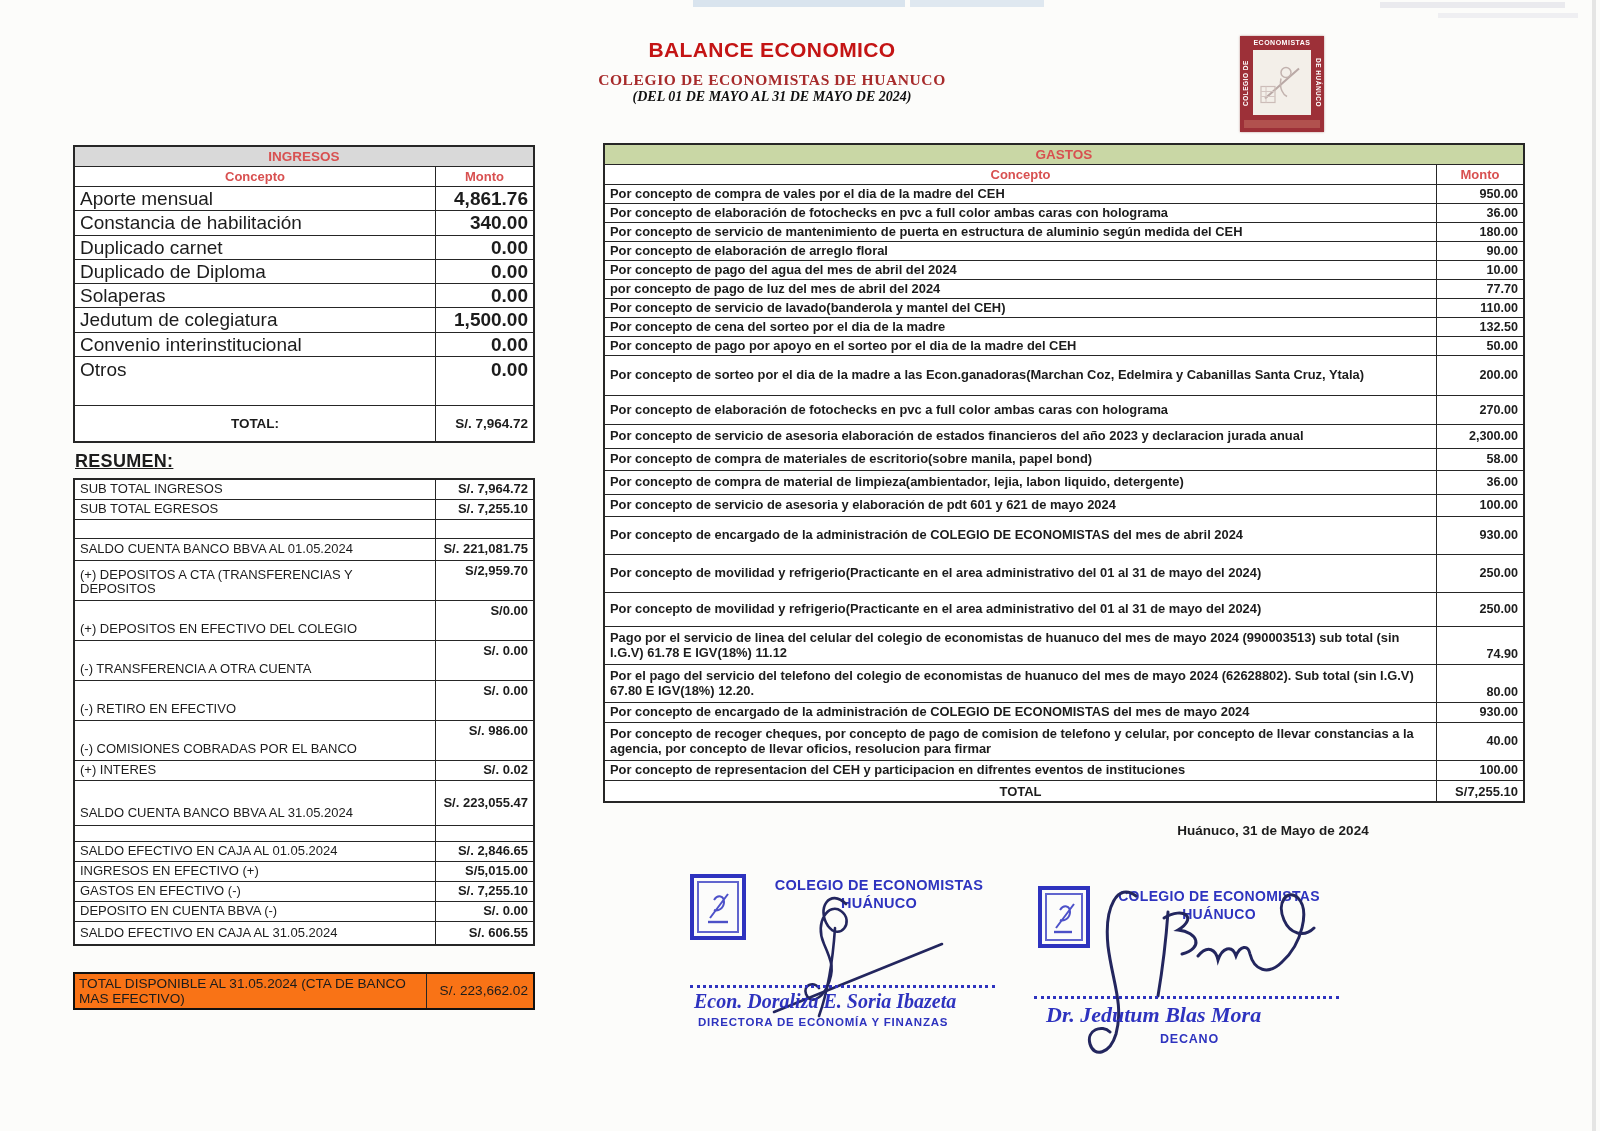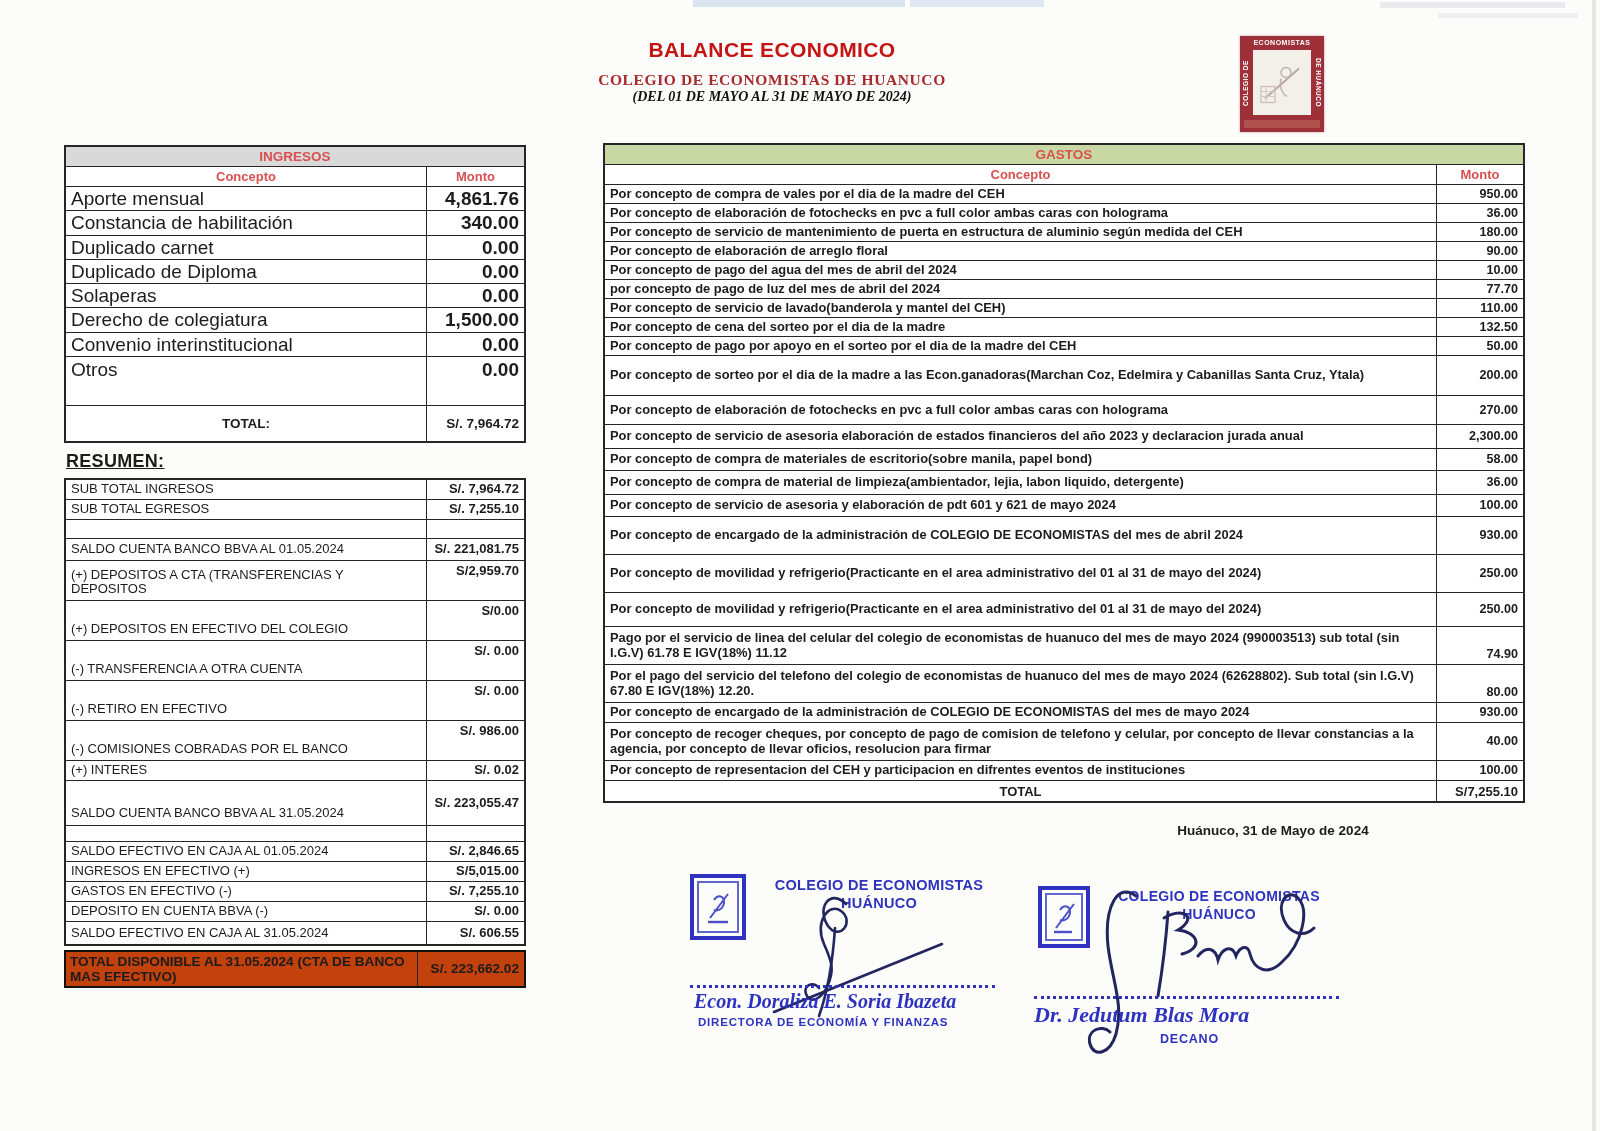--- a/index.html
+++ b/index.html
@@ -33,21 +33,21 @@
   .trow:last-child{border-bottom:none}
   .cell{display:flex;align-items:center;line-height:1.12}
   .cl{flex:1;padding:1px 5px;border-right:1.6px solid var(--line)}
   .cv{justify-content:flex-end;text-align:right;padding:1px 5px;font-weight:700}
   .hdr-band{display:block;text-align:center;font-weight:700;color:var(--hdr-red);font-size:13.5px;border-bottom:1.6px solid var(--line);padding:2px 0}
   .hdr-cols{display:flex;border-bottom:1.6px solid var(--line);color:var(--hdr-red);font-weight:700;font-size:13px}
   .hdr-cols .c1{flex:1;text-align:center;padding:2px;border-right:1.6px solid var(--line)}
   .hdr-cols .c2{text-align:center;padding:2px}
 
   
-  .left-col{position:absolute;left:64px;top:145px;width:462px}
+  .left-col{position:absolute;left:73px;top:145px;width:462px}
   #ingresos-table .cv{width:97px}
   #ingresos-table .hdr-cols .c2{width:97px}
   #ingresos-rows .trow{min-height:19px;font-size:19px}
   #ingresos-rows .cl{font-weight:500}
   #ingresos-rows .trow:nth-child(8){min-height:48px}
   #ingresos-rows .trow:nth-child(8) .cell{align-items:flex-start;padding-top:2px}
   .total-row{display:flex;border-top:1.6px solid var(--line);min-height:36px;font-size:13.5px}
   .total-row .tl{flex:1;display:flex;align-items:center;justify-content:center;font-weight:800;border-right:1.6px solid var(--line)}
   .total-row .tv{width:97px;display:flex;align-items:center;justify-content:flex-end;padding:0 5px;font-weight:800}
 
@@ -59,21 +59,21 @@
   #resumen-rows .trow:nth-child(4){min-height:22px}
   #resumen-rows .trow:nth-child(4) .cv,#resumen-rows .trow:nth-child(11) .cv{font-weight:800}
   #resumen-rows .trow:nth-child(n+5):nth-child(-n+9){min-height:40px}
   #resumen-rows .trow:nth-child(n+5):nth-child(-n+9) .cl{align-items:flex-end;padding-bottom:3px}
   #resumen-rows .trow:nth-child(n+5):nth-child(-n+9) .cv{align-items:flex-start;padding-top:3px}
   #resumen-rows .trow:nth-child(11){min-height:45px}
   #resumen-rows .trow:nth-child(11) .cl{align-items:flex-end;padding-bottom:4px}
   #resumen-rows .trow:nth-child(12){min-height:16px}
   #resumen-rows .trow:nth-child(17){min-height:22px}
 
-  .total-disp{margin-top:4px;display:flex;border:2.4px solid #111;background:#c2410c;font-size:13.6px;font-weight:700;min-height:27px}
+  .total-disp{margin-top:26px;display:flex;border:2.4px solid #111;background:#f97316;font-size:13.6px;font-weight:400;min-height:27px}
   .total-disp .tl{flex:1;display:flex;align-items:center;padding:2px 4px;border-right:1.8px solid var(--line)}
   .total-disp .tv{width:106px;display:flex;align-items:center;justify-content:flex-end;padding:2px 5px}
 
   
   .right-col{position:absolute;left:603px;top:143px;width:922px}
   #gastos-table .hdr-band{background:var(--gastos-bg)}
   #gastos-table .hdr-cols .c2{width:86px}
   #gastos-table .cv{width:86px;font-size:12.6px}
   #gastos-rows .trow{min-height:19px;font-size:12.9px}
   #gastos-rows .cl{font-weight:600}
@@ -111,21 +111,21 @@
   .stamp-left .stamp-org{left:66px;top:8px;width:250px}
   .stamp-right .stamp-org{left:64px;top:12px;width:250px;font-size:14px}
   .sig-svg{position:absolute;pointer-events:none}
   .stamp-left .sig-svg{left:30px;top:18px;width:290px;height:135px}
   .stamp-right .sig-svg{left:10px;top:-20px;width:330px;height:210px}
   .dotline{position:absolute;border-top:3.2px dotted var(--stamp-blue);width:305px}
   .stamp-left .dotline{left:2px;top:117px}
   .stamp-right .dotline{left:4px;top:120px}
   .stamp-name{position:absolute;font-family:"Liberation Serif",serif;font-style:italic;font-weight:800;white-space:nowrap}
   .stamp-left .stamp-name{left:6px;top:122px;font-size:20px}
-  .stamp-right .stamp-name{left:4px;top:126px;font-size:22px}
+  .stamp-right .stamp-name{left:16px;top:126px;font-size:22px}
   .stamp-role{position:absolute;font-weight:700;letter-spacing:.8px;white-space:nowrap}
   .stamp-left .stamp-role{left:10px;top:148px;font-size:11.5px}
   .stamp-right .stamp-role{left:130px;top:156px;font-size:12.5px}
 </style>
 </head>
 <body>
 
 <div class="artifact" style="left:693px;top:0;width:212px;height:7px;background:#d9e4ee"></div>
 <div class="artifact" style="left:910px;top:0;width:134px;height:7px;background:#dfe8f0"></div>
 <div class="artifact" style="left:1380px;top:2px;width:185px;height:6px;background:#eaeaee"></div>
@@ -176,21 +176,21 @@
         </div>
         <div class="trow">
           <div class="cell cl">Duplicado de Diploma</div>
           <div class="cell cv">0.00</div>
         </div>
         <div class="trow">
           <div class="cell cl">Solaperas</div>
           <div class="cell cv">0.00</div>
         </div>
         <div class="trow">
-          <div class="cell cl">Derecho de colegiatura</div>
+          <div class="cell cl">Jedutum de colegiatura</div>
           <div class="cell cv">1,500.00</div>
         </div>
         <div class="trow">
           <div class="cell cl">Convenio interinstitucional</div>
           <div class="cell cv">0.00</div>
         </div>
         <div class="trow">
           <div class="cell cl">Otros</div>
           <div class="cell cv">0.00</div>
         </div>

